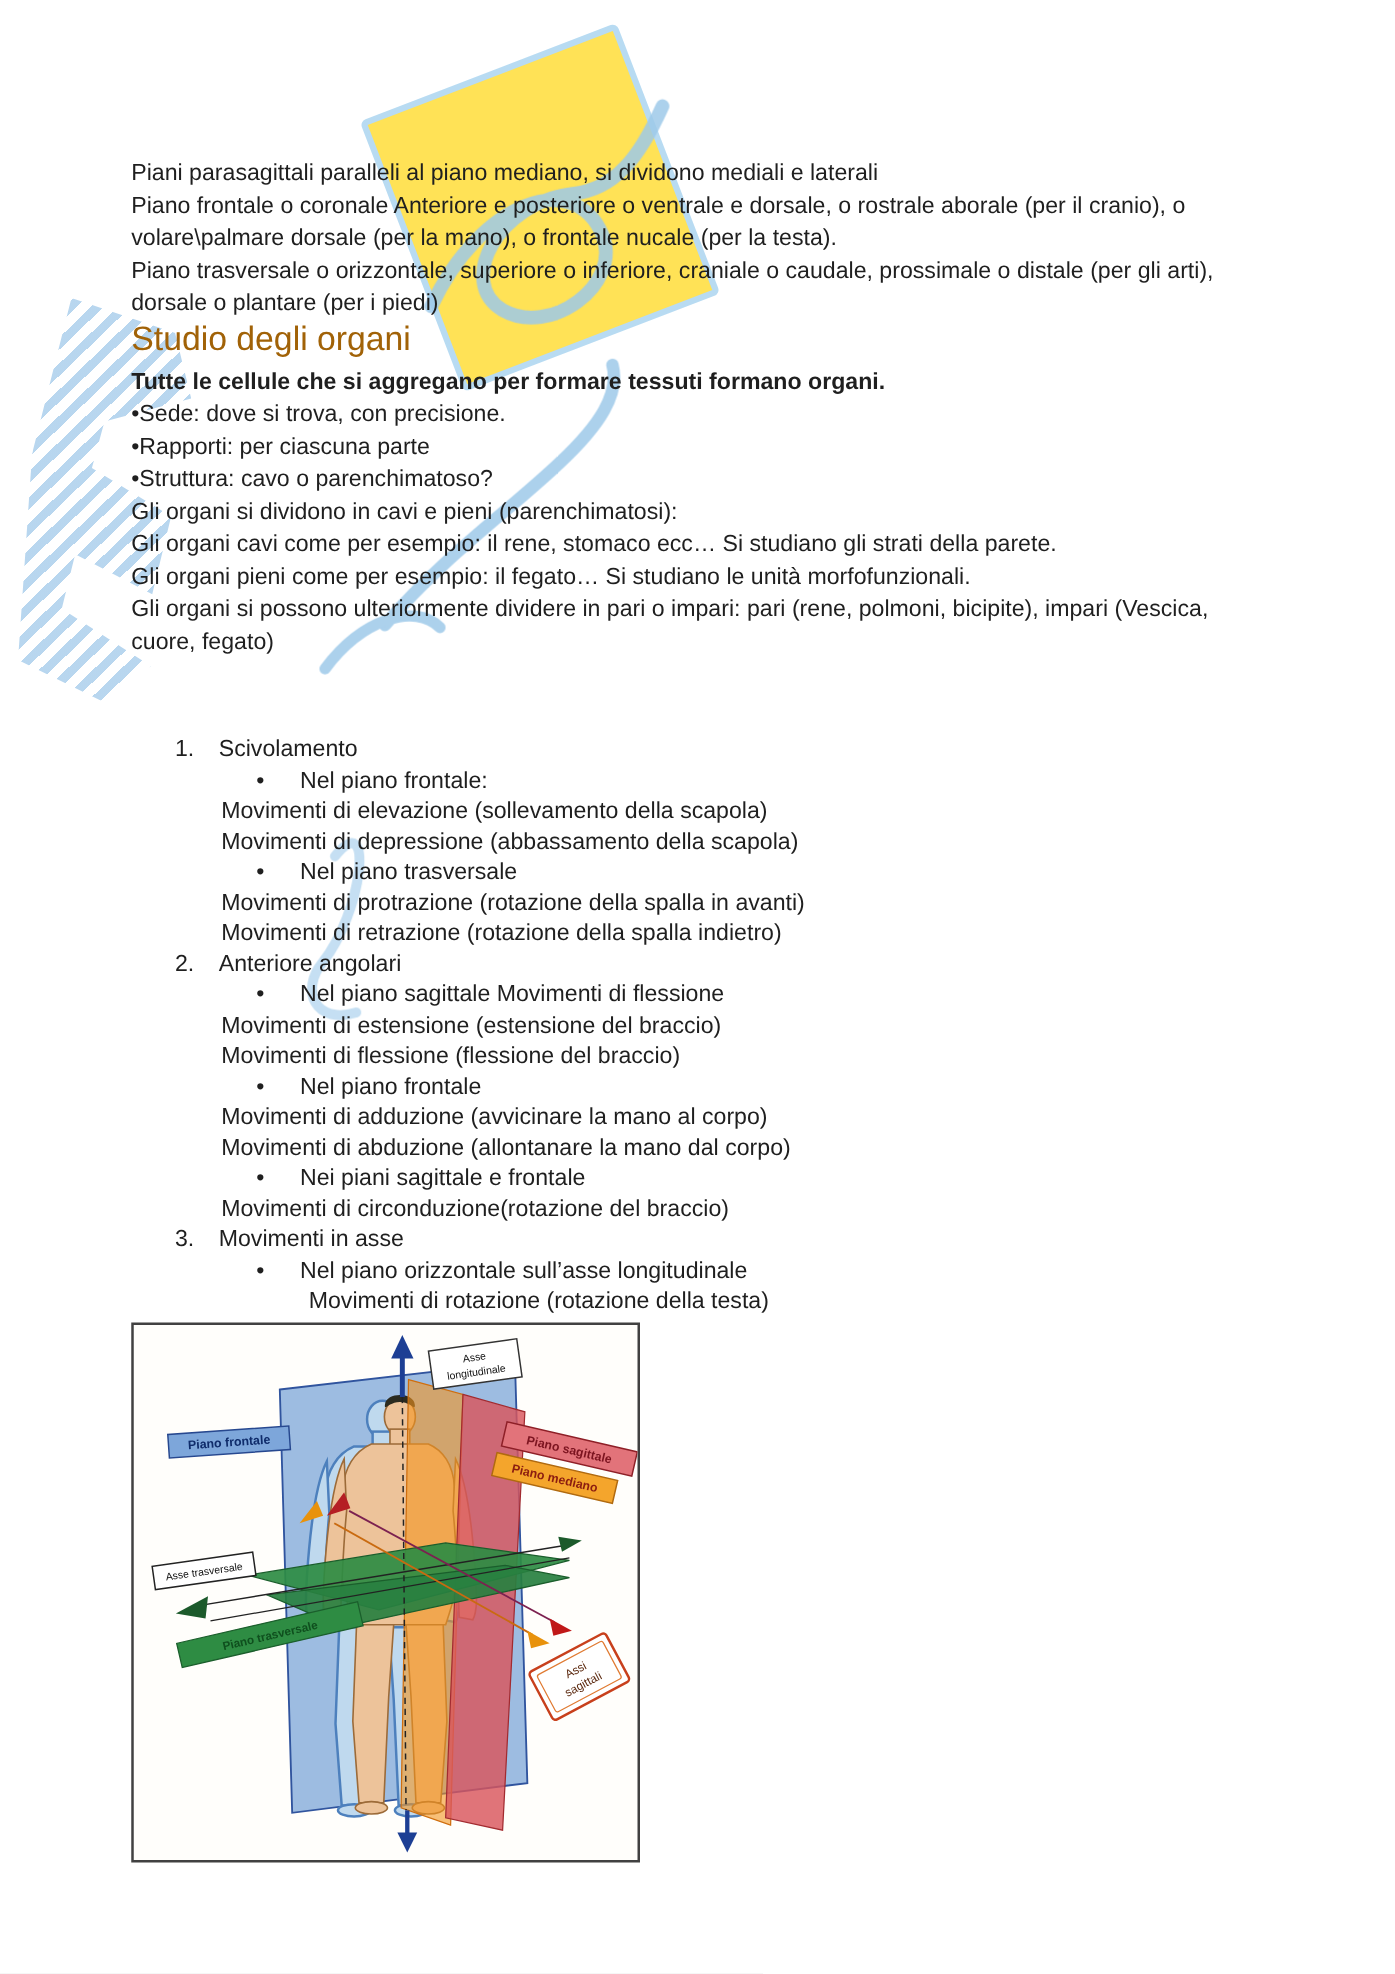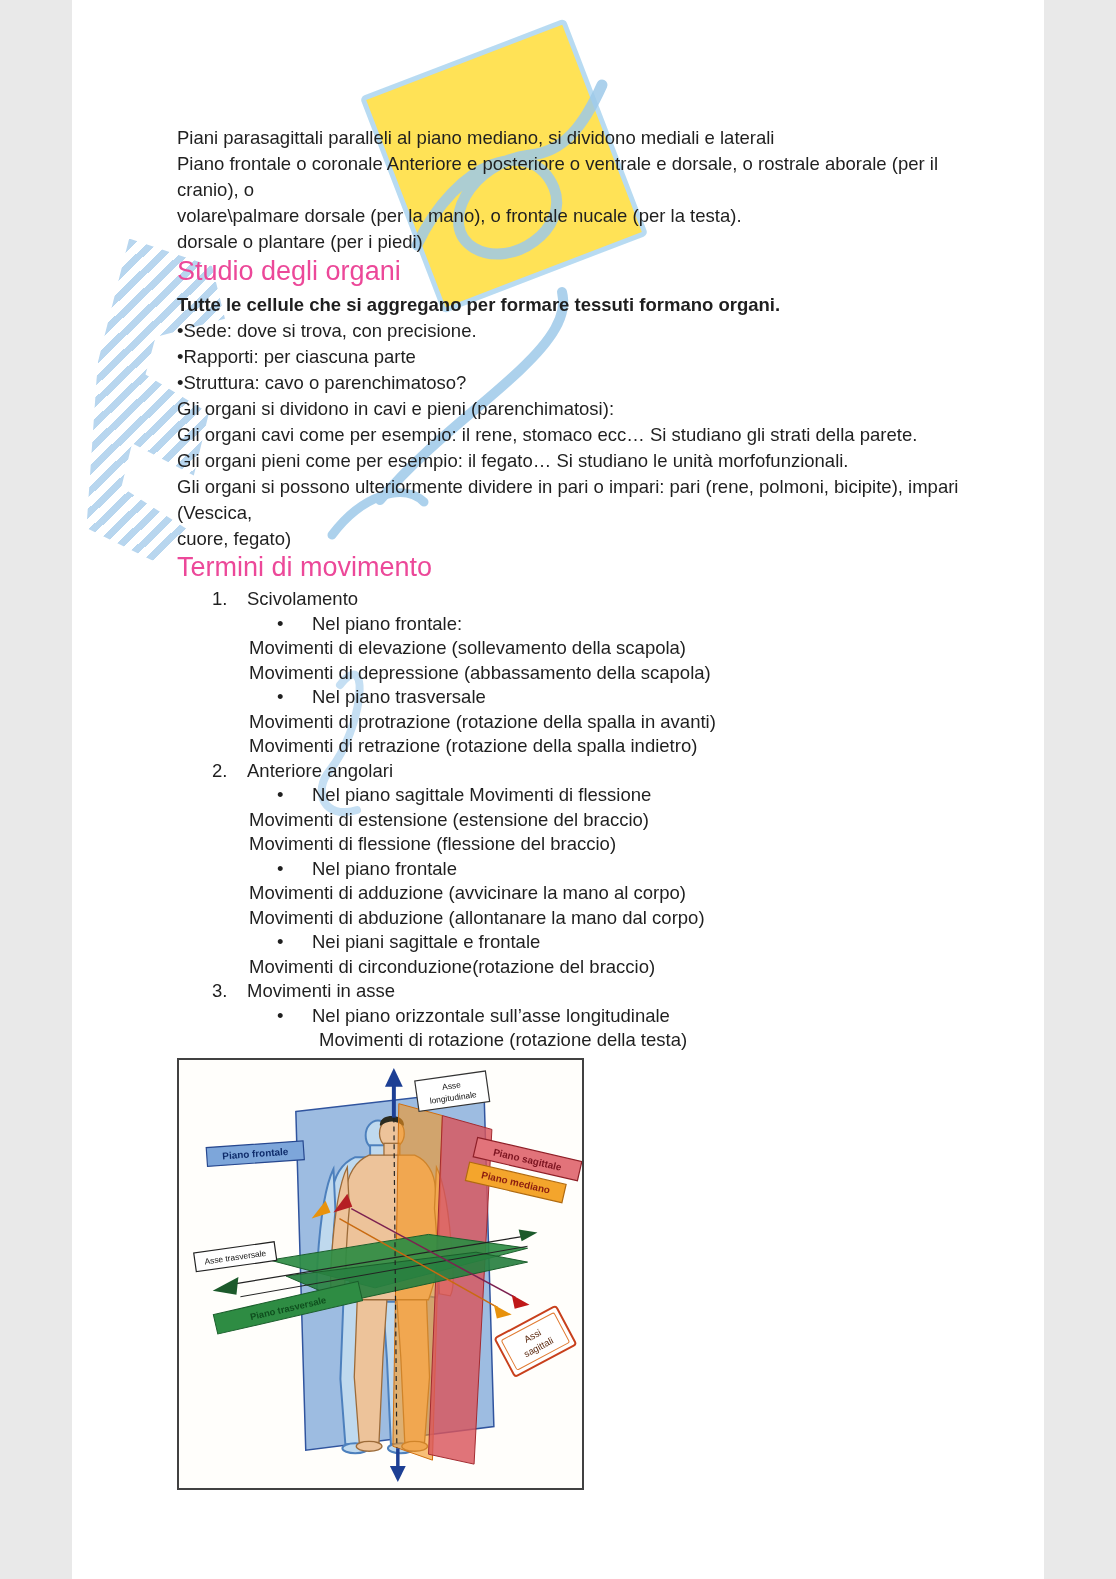--- a/index.html
+++ b/index.html
@@ -1,17 +1,17 @@
 <!DOCTYPE html>
 <html><head>
 <meta charset="utf-8">
 <style>
   html,body{margin:0;padding:0;background:#e9e9e9;}
   .page{
-    position:relative;width:972px;height:1579px;margin:0 auto;
+    position:relative;width:1116px;height:1579px;margin:0 auto;
     background:#ffffff;overflow:hidden;
     font-family:"Liberation Sans",sans-serif;color:#1f1f1f;
   }
   
   .wm{position:absolute;inset:0;z-index:0;pointer-events:none;}
   .wm-note{
     position:absolute;left:322px;top:50px;width:210px;height:222px;
     transform:rotate(-21deg);background:#ffe14d;border:5px solid #b5daf2;
     border-radius:5px;opacity:.95;
   }
@@ -19,21 +19,21 @@
     position:absolute;left:22px;top:242px;width:122px;height:318px;
     background:repeating-linear-gradient(130deg,rgba(128,182,226,.62) 0 7px,rgba(255,255,255,0) 7px 15px);
     clip-path:polygon(15% 0,85% 6%,100% 22%,45% 30%,40% 42%,95% 52%,88% 72%,35% 64%,30% 78%,92% 90%,62% 100%,5% 92%,0 40%);
     transform:rotate(6deg);opacity:.9;
   }
   .wm-script{position:absolute;left:140px;top:30px;}
   
   .content-block{position:absolute;left:105px;right:40px;z-index:1;}
   .bodytext{font-size:18.5px;line-height:26px;}
   .listtext{font-size:18.5px;line-height:24.5px;}
-  .doc-h{font-size:27px;line-height:34px;font-weight:400;color:#ec4899;}
+  .doc-h{font-size:27px;line-height:34px;font-weight:400;color:#a16207;}
   .bold{font-weight:700;}
   .numline{display:flex;}
   .numline .num{margin-left:35px;width:35px;flex:0 0 auto;}
   .bullrow{display:flex;}
   .bullrow .bull{margin-left:100px;width:35px;flex:0 0 auto;}
   .subline{margin-left:72px;}
   .subline.short{margin-left:142px;}
   
   .figbox{
     position:absolute;left:105px;top:1058px;width:407px;height:432px;
@@ -56,38 +56,38 @@
         <path d="M120 505 C 150 465, 192 452, 212 472" stroke-width="9"></path>
         <path d="M128 655 C 160 615, 150 700, 118 740 C 100 762, 112 790, 145 780" stroke-width="8" opacity="0.7"></path>
       </g>
     </svg>
   </div>
 
   <div class="content-block bodytext" style="top:125px;">
     <div>Piani parasagittali paralleli al piano mediano, si dividono mediali e laterali</div>
     <div>Piano frontale o coronale Anteriore e posteriore o ventrale e dorsale, o rostrale aborale (per il cranio), o</div>
     <div>volare\palmare dorsale (per la mano), o frontale nucale (per la testa).</div>
+    <div>Piano trasversale o orizzontale, superiore o inferiore, craniale o caudale, prossimale o distale (per gli arti),</div>
     <div>dorsale o plantare (per i piedi)</div>
   </div>
 
   <div class="content-block doc-h" style="top:254px;">Studio degli organi</div>
 
   <div class="content-block bodytext" style="top:292px;">
     <div class="bold">Tutte le cellule che si aggregano per formare tessuti formano organi.</div>
     <div><span>•</span><span>Sede: dove si trova, con precisione.</span></div>
     <div><span>•</span><span>Rapporti: per ciascuna parte</span></div>
     <div><span>•</span><span>Struttura: cavo o parenchimatoso?</span></div>
     <div>Gli organi si dividono in cavi e pieni (parenchimatosi):</div>
     <div>Gli organi cavi come per esempio: il rene, stomaco ecc… Si studiano gli strati della parete.</div>
     <div>Gli organi pieni come per esempio: il fegato… Si studiano le unità morfofunzionali.</div>
     <div>Gli organi si possono ulteriormente dividere in pari o impari: pari (rene, polmoni, bicipite), impari (Vescica,</div>
     <div>cuore, fegato)</div>
   </div>
 
-  <div class="content-block doc-h" style="top:550px;">Termini di movimento</div>
 
   <div class="content-block listtext" style="top:587px;">
 
     <div class="numline">
       <span class="num">1.</span>
       <span>Scivolamento</span>
     </div>
     <div class="bullrow">
       <span class="bull">•</span>
       <span>Nel piano frontale:</span>

